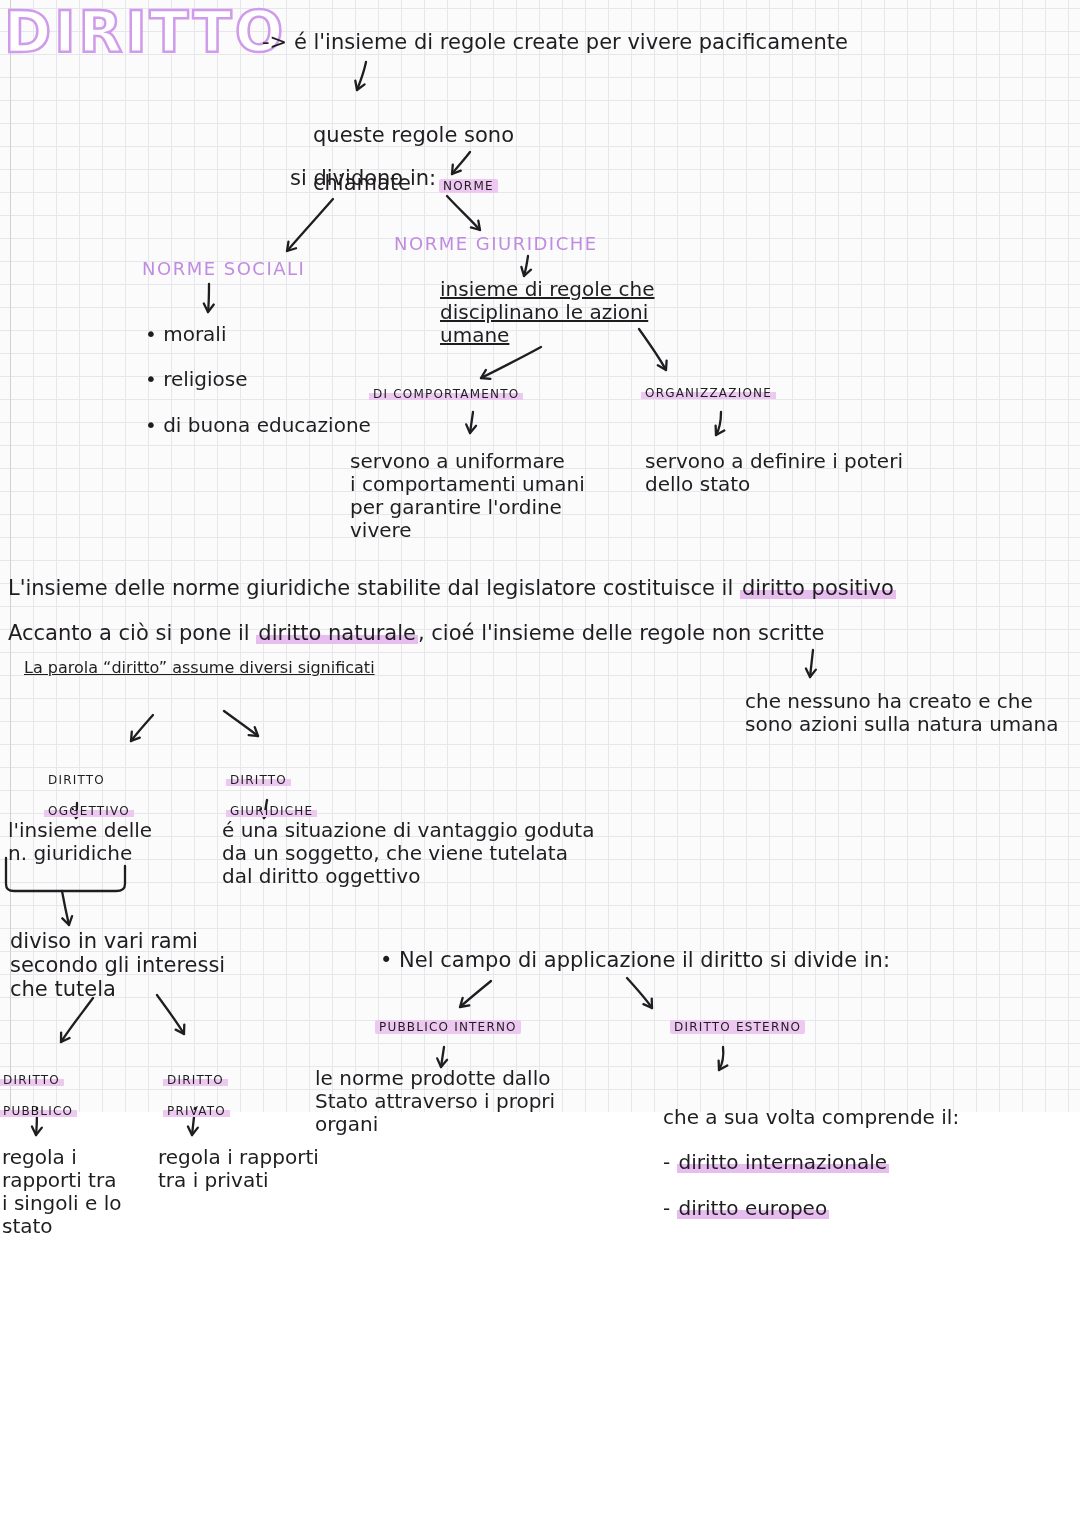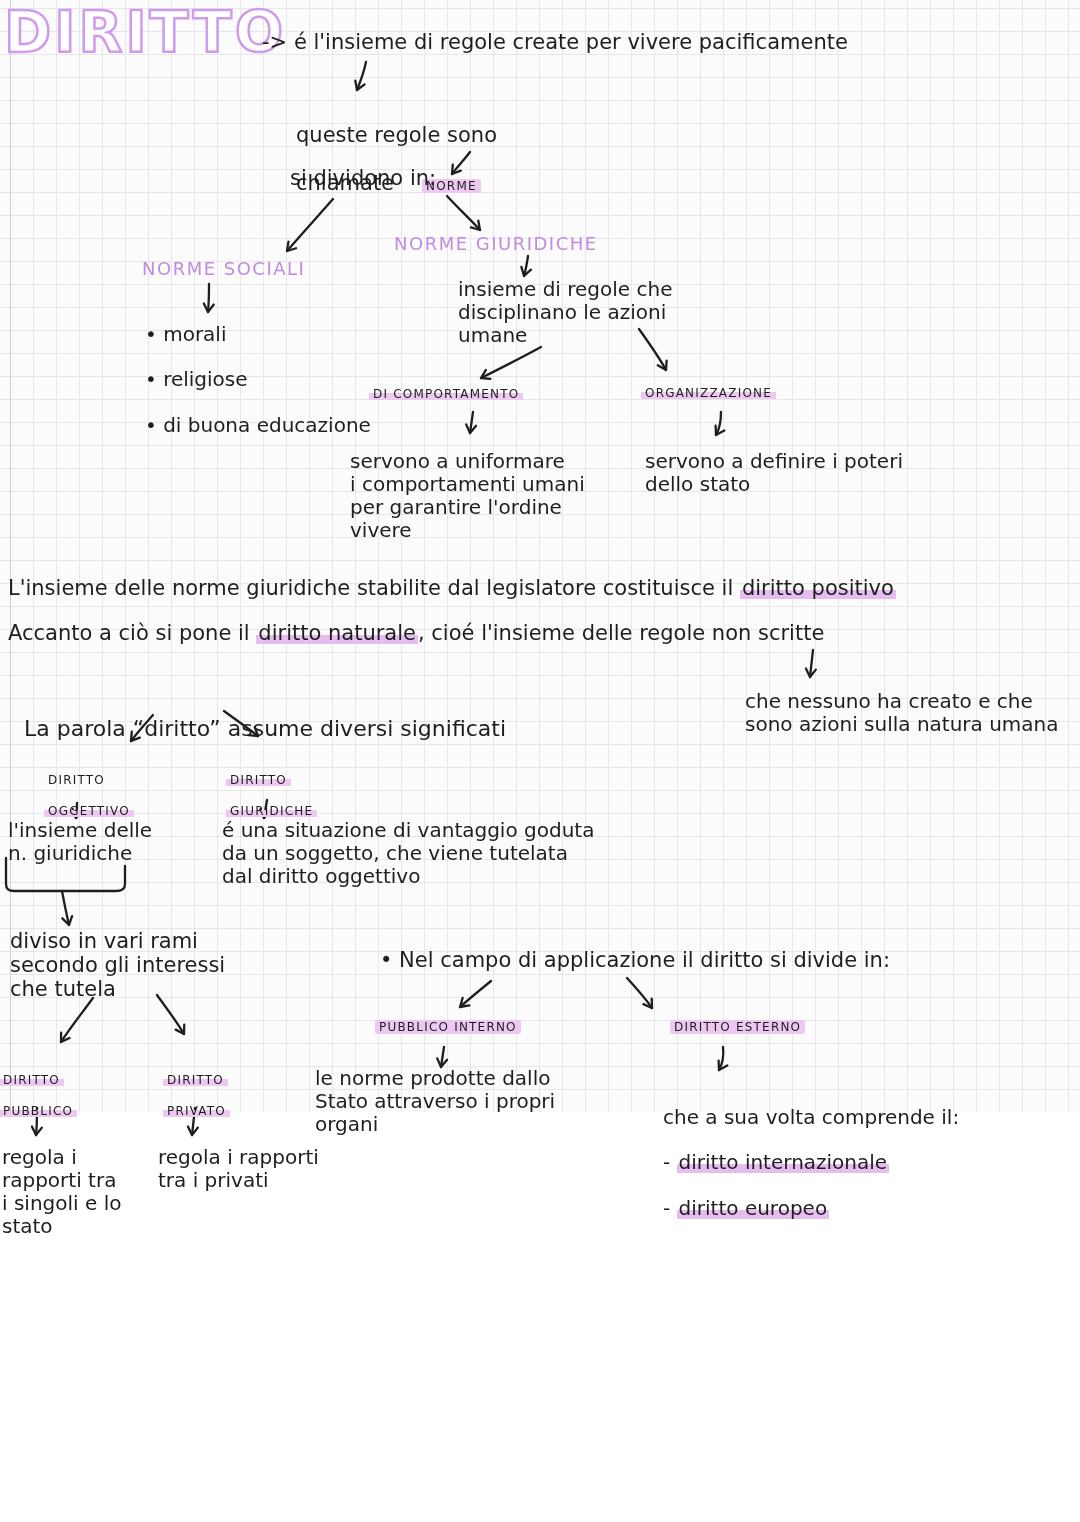--- a/index.html
+++ b/index.html
@@ -19,21 +19,21 @@
   .big{font-size:21px;}
   .caps{font-size:12px;letter-spacing:1.2px;line-height:1.3;}
   .purple{color:#c08ce0;letter-spacing:1.5px;font-size:18px;}
   .hl{background:#edc9f1;padding:0 4px;border-radius:2px;}
   .hl-band{background:linear-gradient(transparent 42%,#edc9f1 42%,#edc9f1 92%,transparent 92%);padding:0 4px;}
   .hl-under{background:linear-gradient(transparent 58%,#e7bdef 58%,#e7bdef 96%,transparent 96%);padding:0 2px;margin-top:7px;}
   .title{font-size:57px;font-weight:700;letter-spacing:3px;line-height:1;
     color:#cf9bea;-webkit-text-stroke:2.5px #cf9bea;-webkit-text-fill-color:#ffffff;}
   .arrows{position:absolute;left:0;top:0;width:1080px;height:1522px;pointer-events:none;}
   .arrows path{stroke:#1f1d20;stroke-width:2.3;fill:none;stroke-linecap:round;stroke-linejoin:round;}
-  .row{white-space:nowrap;}
+  .row{white-space:nowrap;margin-left:17px;}
   .gap{display:inline-block;width:28px;}
   .item-row{white-space:nowrap;line-height:1.12;}
 </style>
 </head>
 <body>
 
 <div class="page">
 
   <svg class="arrows" viewBox="0 0 1080 1522">
     <defs>
@@ -80,42 +80,42 @@
   <div class="abs big nowrap" style="left:290px;top:166px;">si dividono in:</div>
 
   <div class="abs purple nowrap" style="left:142px;top:258px;">NORME SOCIALI</div>
   <div class="abs hand" style="left:145px;top:300px;">
     <div class="item-row"><span>•</span> <span>morali</span></div>
     <div class="item-row"><span>•</span> <span>religiose</span></div>
     <div class="item-row"><span>•</span> <span>di buona educazione</span></div>
   </div>
 
   <div class="abs purple nowrap" style="left:394px;top:233px;">NORME GIURIDICHE</div>
-  <div class="abs hand" style="left:458px;top:278px;">insieme di regole che
+  <div class="abs hand" style="left:440px;top:278px;text-decoration:underline;">insieme di regole che
 disciplinano le azioni
 umane</div>
 
   <div class="abs caps nowrap" style="left:369px;top:387px;"><span class="hl-band">DI COMPORTAMENTO</span></div>
   <div class="abs hand" style="left:350px;top:450px;">servono  a uniformare
 i  comportamenti umani
 per garantire l'ordine
 vivere</div>
 
   <div class="abs caps nowrap" style="left:641px;top:386px;"><span class="hl-band">ORGANIZZAZIONE</span></div>
   <div class="abs hand" style="left:645px;top:450px;">servono a definire i poteri
 dello stato</div>
 
   <div class="abs big nowrap" style="left:8px;top:576px;"><span>L'insieme delle norme giuridiche stabilite dal legislatore costituisce il </span><span class="hl-under">diritto positivo</span></div>
 
   <div class="abs big nowrap" style="left:8px;top:621px;"><span>Accanto a ciò si pone il </span><span class="hl-under">diritto naturale</span><span>, cioé l'insieme delle regole non scritte</span></div>
 
   <div class="abs hand" style="left:745px;top:690px;">che nessuno ha creato e che
 sono azioni sulla natura umana</div>
 
-  <div class="abs nowrap" style="left:24px;top:716px;font-size:22px;">La parola “diritto” assume diversi significati</div>
+  <div class="abs nowrap" style="left:24px;top:658px;font-size:16px;text-decoration:underline;">La parola “diritto” assume diversi significati</div>
 
   <div class="abs caps" style="left:48px;top:757px;">
     <div>DIRITTO</div>
     <div><span class="hl-band" style="margin-left:-4px;">OGGETTIVO</span></div>
   </div>
   <div class="abs hand" style="left:8px;top:819px;">l'insieme delle
 n. giuridiche</div>
 
   <div class="abs caps" style="left:230px;top:757px;">
     <div><span class="hl-band" style="margin-left:-4px;">DIRITTO</span></div>

